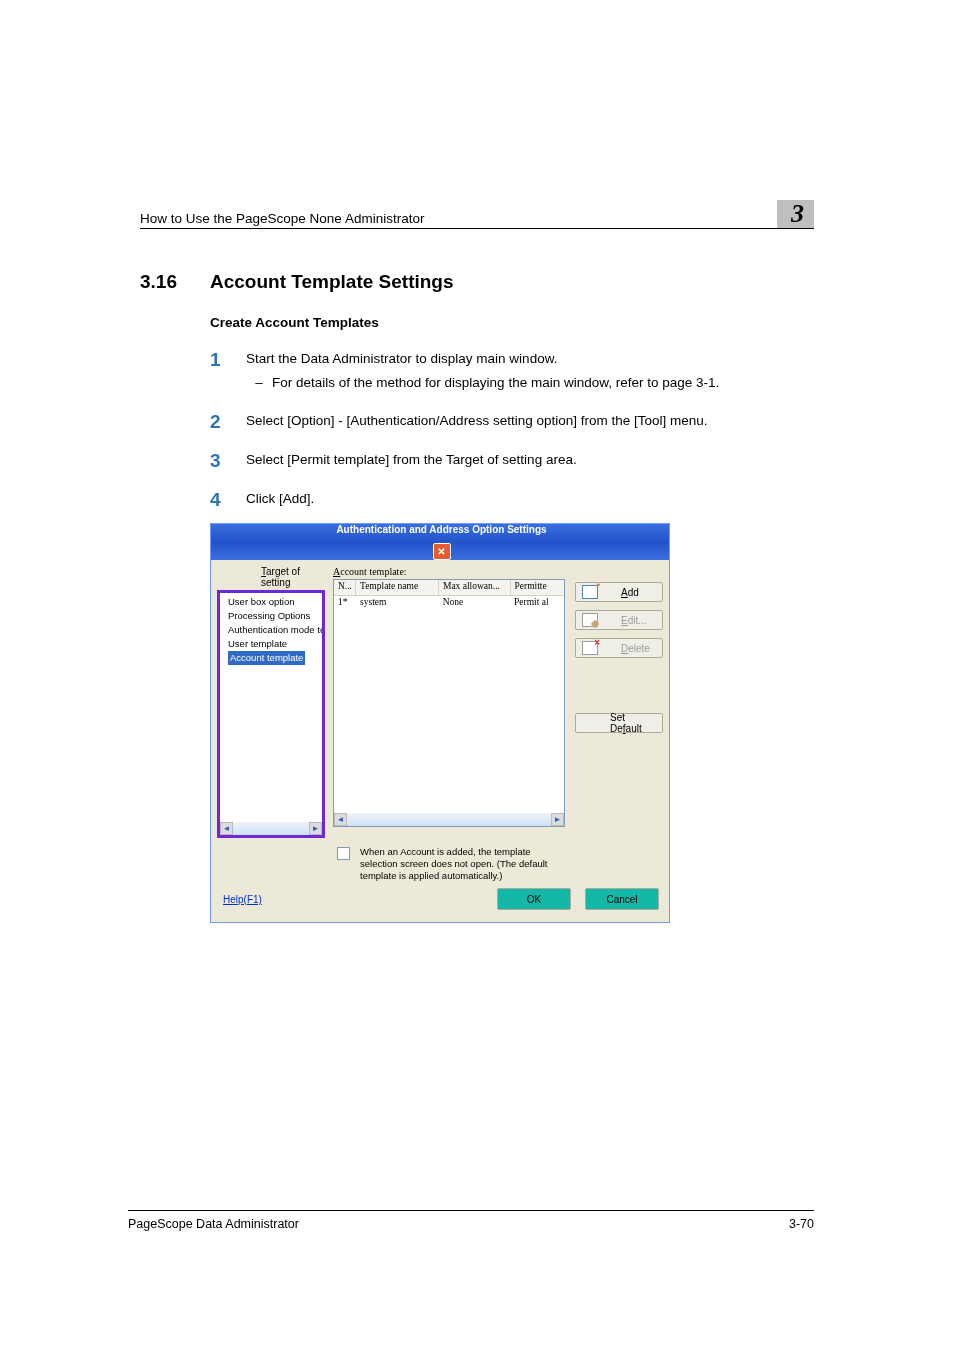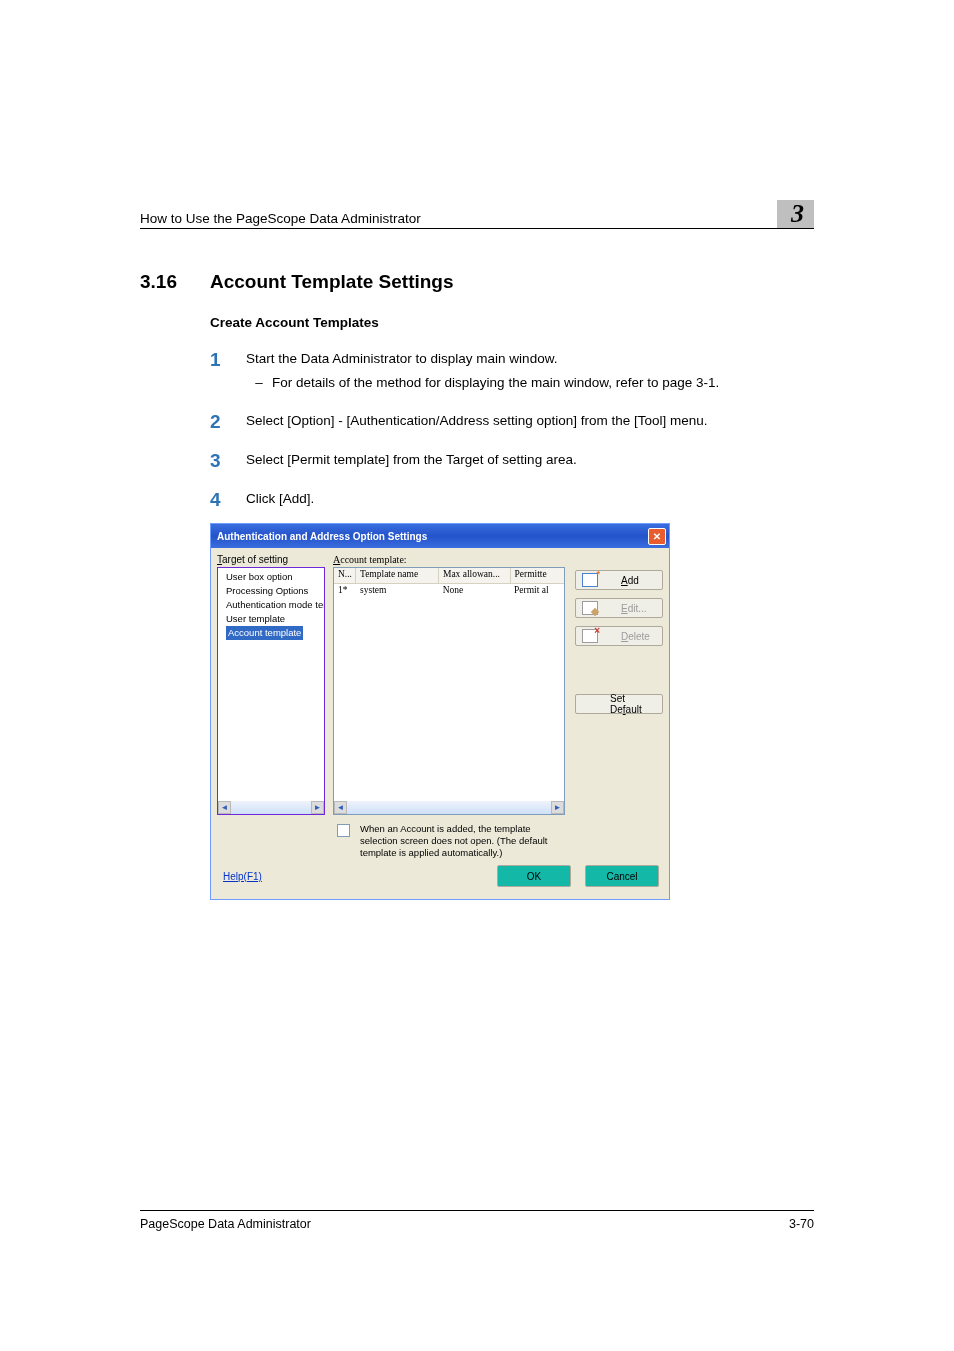--- a/index.html
+++ b/index.html
@@ -17,29 +17,29 @@
   .subhead{font-weight:bold;font-size:13.5px;margin-top:22px;}
   
   .step{display:flex;margin-top:20px;max-width:540px;}
   .step-num{color:#2e74b5;font-weight:bold;font-size:19px;width:36px;flex:0 0 36px;line-height:1;font-family:Arial,sans-serif;}
   .step-body{font-size:13.5px;line-height:1.35;flex:1;}
   .sub-dash{display:flex;margin-top:6px;font-size:13.5px;}
   .sub-dash .dash{width:26px;flex:0 0 26px;text-align:center;}
   
   .dlg-wrap{margin-top:14px;width:460px;}
   .dlg{border:1px solid #6f9cff;background:#ece9d8;font-family:Tahoma,Arial,sans-serif;font-size:10px;}
-  .titlebar{background:linear-gradient(to bottom,#3a6ee0 0%,#2353c9 50%,#3a6ee0 100%);color:#fff;height:24px;display:flex;align-items:center;justify-content:space-between;padding:0 3px 0 6px;font-weight:bold;}
+  .titlebar{background:linear-gradient(to bottom,#3a6ee0 0%,#2353c9 50%,#3a6ee0 100%);color:#fff;height:36px;display:flex;align-items:center;justify-content:space-between;padding:0 3px 0 6px;font-weight:bold;flex-direction:column;}
   .closebtn{width:16px;height:15px;background:#e85d2f;border:1px solid #fff;border-radius:2px;color:#fff;display:flex;align-items:center;justify-content:center;font-size:10px;cursor:pointer;}
   .dlg-body{padding:6px;}
   .dlg-row{display:flex;align-items:flex-start;}
   
   .tree-col{width:108px;flex:0 0 108px;}
-  .tree-label{font-size:10px;margin-bottom:2px;}
+  .tree-label{font-size:10px;margin-bottom:2px;margin-left:44px;}
   .tree-label u{text-decoration:underline;}
-  .tree-box{border:1px solid #6d28d9;background:#fff;height:248px;box-sizing:border-box;position:relative;overflow:hidden;}
+  .tree-box{border:3px solid #6d28d9;background:#fff;height:248px;box-sizing:border-box;position:relative;overflow:hidden;}
   .tree-items{padding:2px 2px;font-size:9.5px;line-height:14px;color:#000;width:150px;}
   .tree-item{white-space:nowrap;padding-left:6px;}
   .tree-item.sel{background:#316ac5;color:#fff;padding:0 2px;display:inline-block;margin-left:6px;}
   .tree-scroll{position:absolute;left:0;right:0;bottom:0;height:13px;background:#efefef;display:flex;align-items:center;}
   .arrow-l,.arrow-r{width:13px;height:13px;background:#dcdcdc;border:1px solid #b9b9b9;box-sizing:border-box;display:flex;align-items:center;justify-content:center;font-size:8px;color:#2e5fb9;}
   .track{flex:1;height:13px;background:linear-gradient(to bottom,#eef3fb,#cfe0f7);}
   
   .table-col{flex:1;margin-left:8px;font-family:Liberation Serif, serif;}
   .table-label{font-size:10px;margin-bottom:2px;}
   .listview{border:1px solid #7f9db9;background:#fff;height:248px;box-sizing:border-box;position:relative;}
@@ -57,42 +57,42 @@
   .act-btn{display:flex;align-items:center;gap:23px;height:20px;margin-bottom:8px;font-size:10px;border:1px solid #adaa9c;background:#efefe7;border-radius:2px;padding:0 6px;box-sizing:border-box;cursor:pointer;}
   .act-btn.disabled{color:#9c9c9c;cursor:default;text-align:center;}
   .act-btn .ic{width:14px;height:12px;display:inline-block;}
   .ic-add{background:#fff;border:1px solid #4d82d2;position:relative;}
   .ic-add::after{content:"*";position:absolute;right:-3px;top:-5px;color:#e07828;font-size:9px;font-weight:bold;}
   .ic-edit{background:#fff;border:1px solid #9c9c9c;position:relative;}
   .ic-edit::after{content:"";position:absolute;right:-1px;bottom:-1px;width:6px;height:6px;background:#caa46a;transform:rotate(45deg);}
   .ic-del{background:#fff;border:1px solid #9c9c9c;position:relative;}
   .ic-del::after{content:"×";position:absolute;right:-3px;top:-5px;color:#c63a2f;font-size:10px;font-weight:bold;}
   .spacer{height:40px;}
-  .set-def{margin-top:0;padding-left:34px;}
+  .set-def{margin-top:7px;padding-left:34px;}
   
   .chk-row{display:flex;align-items:flex-start;margin-top:8px;font-size:9.5px;line-height:12px;gap:6px;}
   .chk{width:11px;height:11px;border:1px solid #7f9db9;background:#fff;margin:1px 4px 0 120px;flex:0 0 11px;}
   .chk-text{flex:1;padding-right:110px;}
   
   .bottom-row{display:flex;align-items:center;justify-content:space-between;padding:6px 4px 6px 6px;}
   .help-link{color:#0433cc;text-decoration:underline;font-size:10px;cursor:pointer;}
   .bot-btns{display:flex;gap:14px;}
   .bot-btn{width:72px;height:20px;font-size:10px;border:1px solid #adaa9c;background:#14b8a6;border-radius:2px;display:flex;align-items:center;justify-content:center;cursor:pointer;}
   
-  .foot{position:absolute;left:140px;right:140px;bottom:120px;}
+  .foot{position:absolute;left:128px;right:140px;bottom:120px;}
   .foot-line{border-top:1.5px solid #000;margin-bottom:6px;}
   .foot-row{display:flex;justify-content:space-between;font-size:12.5px;}
 </style>
 </head>
 <body>
 
 <div class="page">
 
   <div class="hdr-row">
-    <span class="hdr-left">How to Use the PageScope Data Administrator</span>
+    <span class="hdr-left">How to Use the PageScope None Administrator</span>
     <span class="chapnum-box">3</span>
   </div>
 
   <div class="sec-row">
     <span class="sec-num">3.16</span>
     <span class="sec-title">Account Template Settings</span>
   </div>
 
   <div class="body-indent">
     <div class="subhead">Create Account Templates</div>

